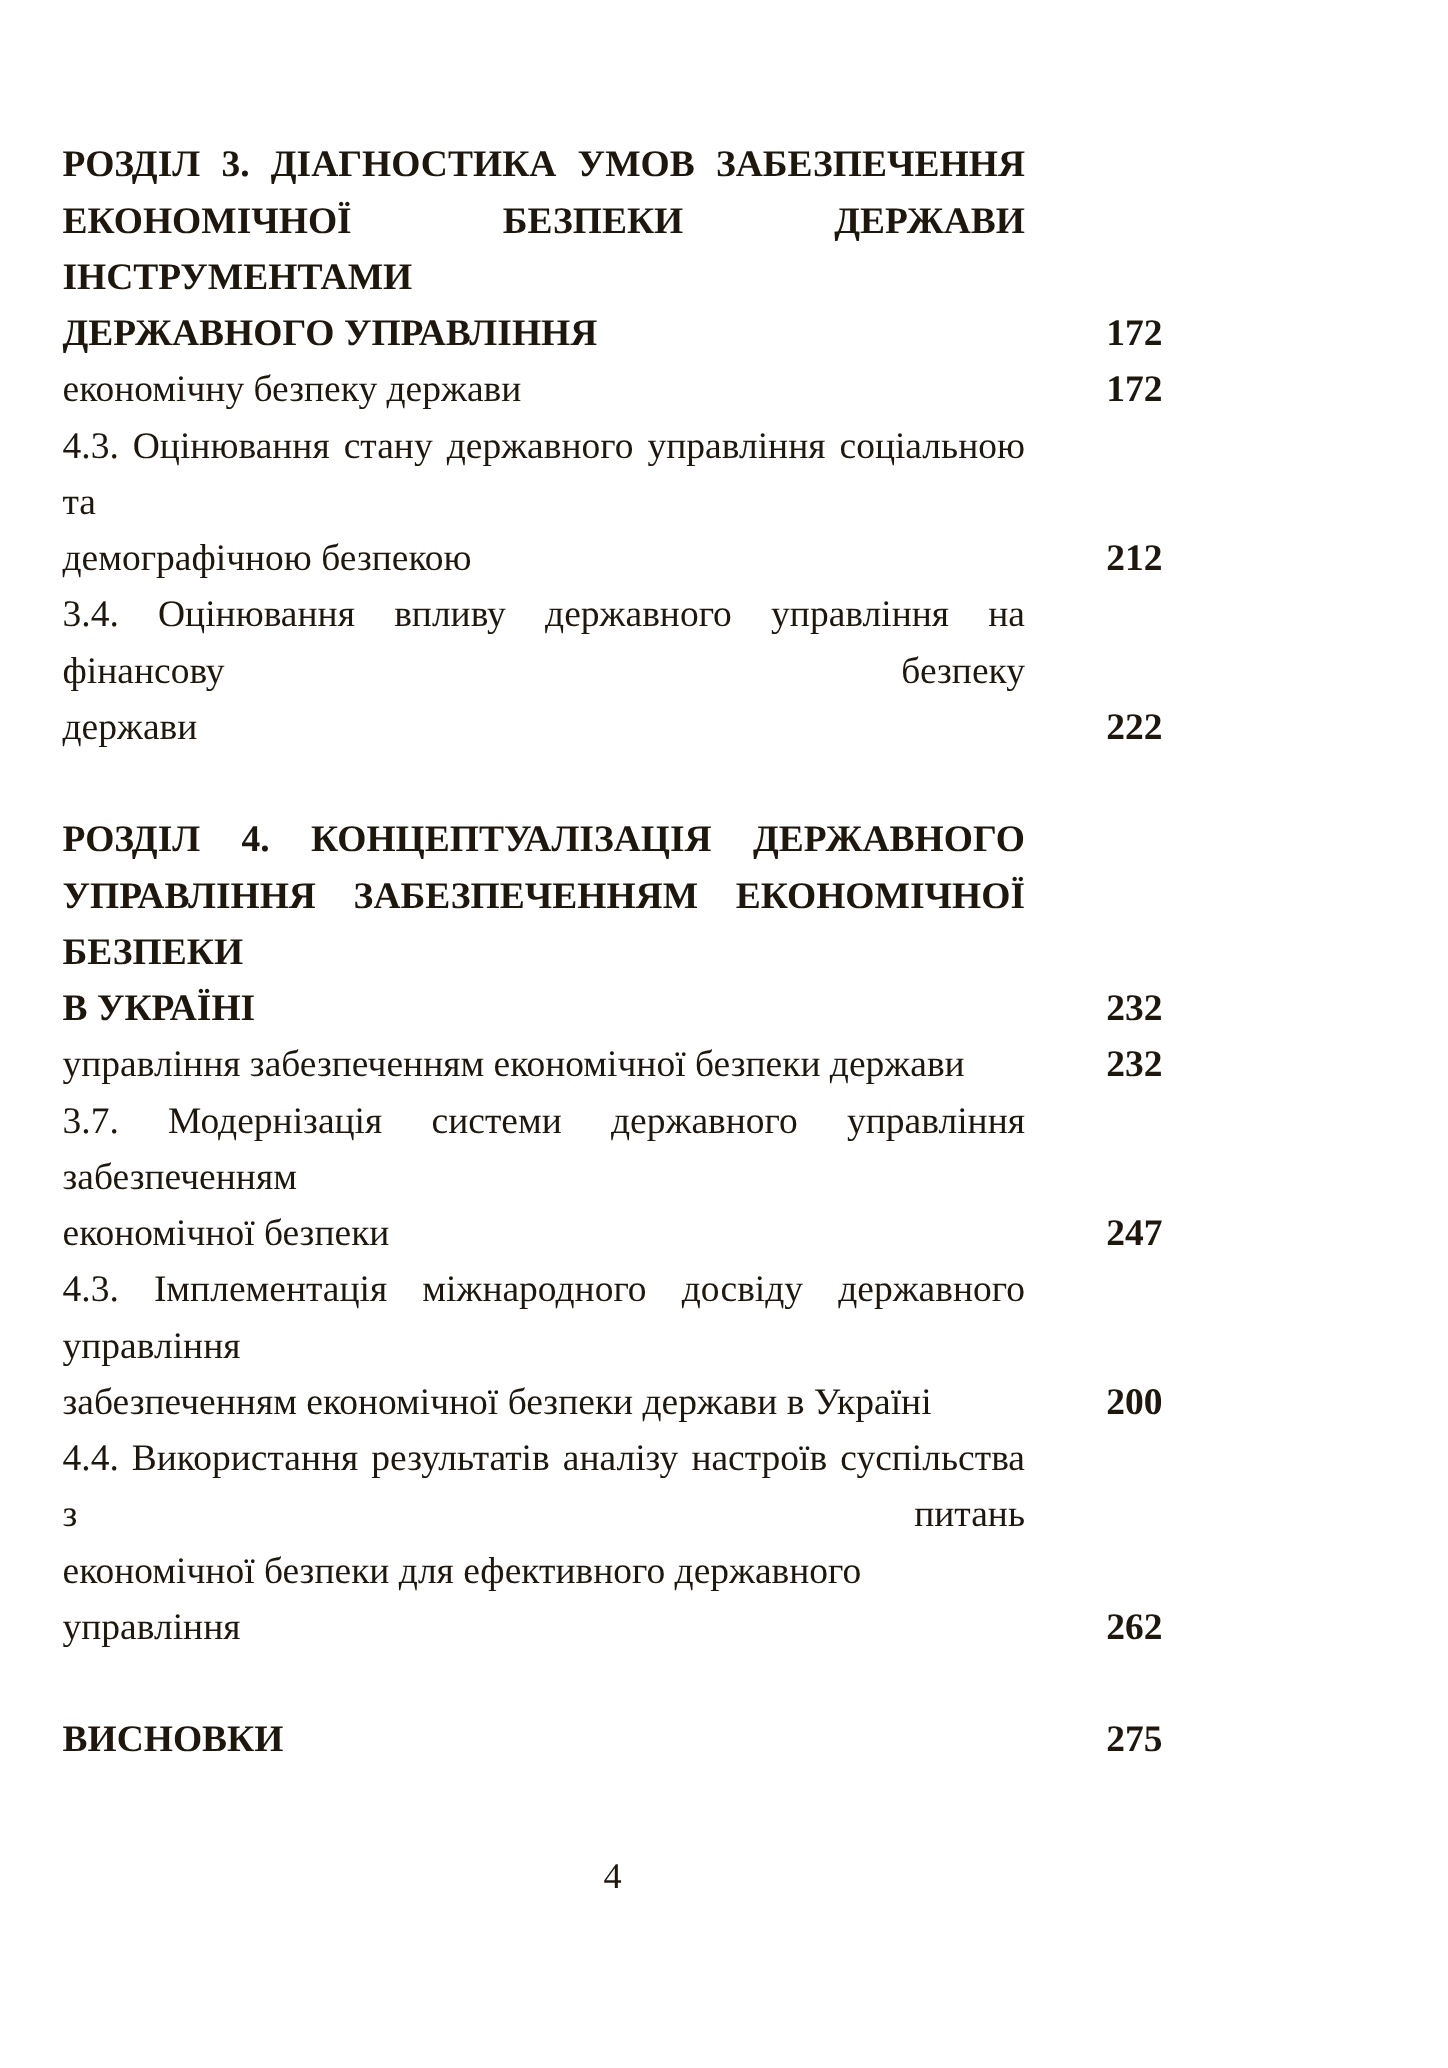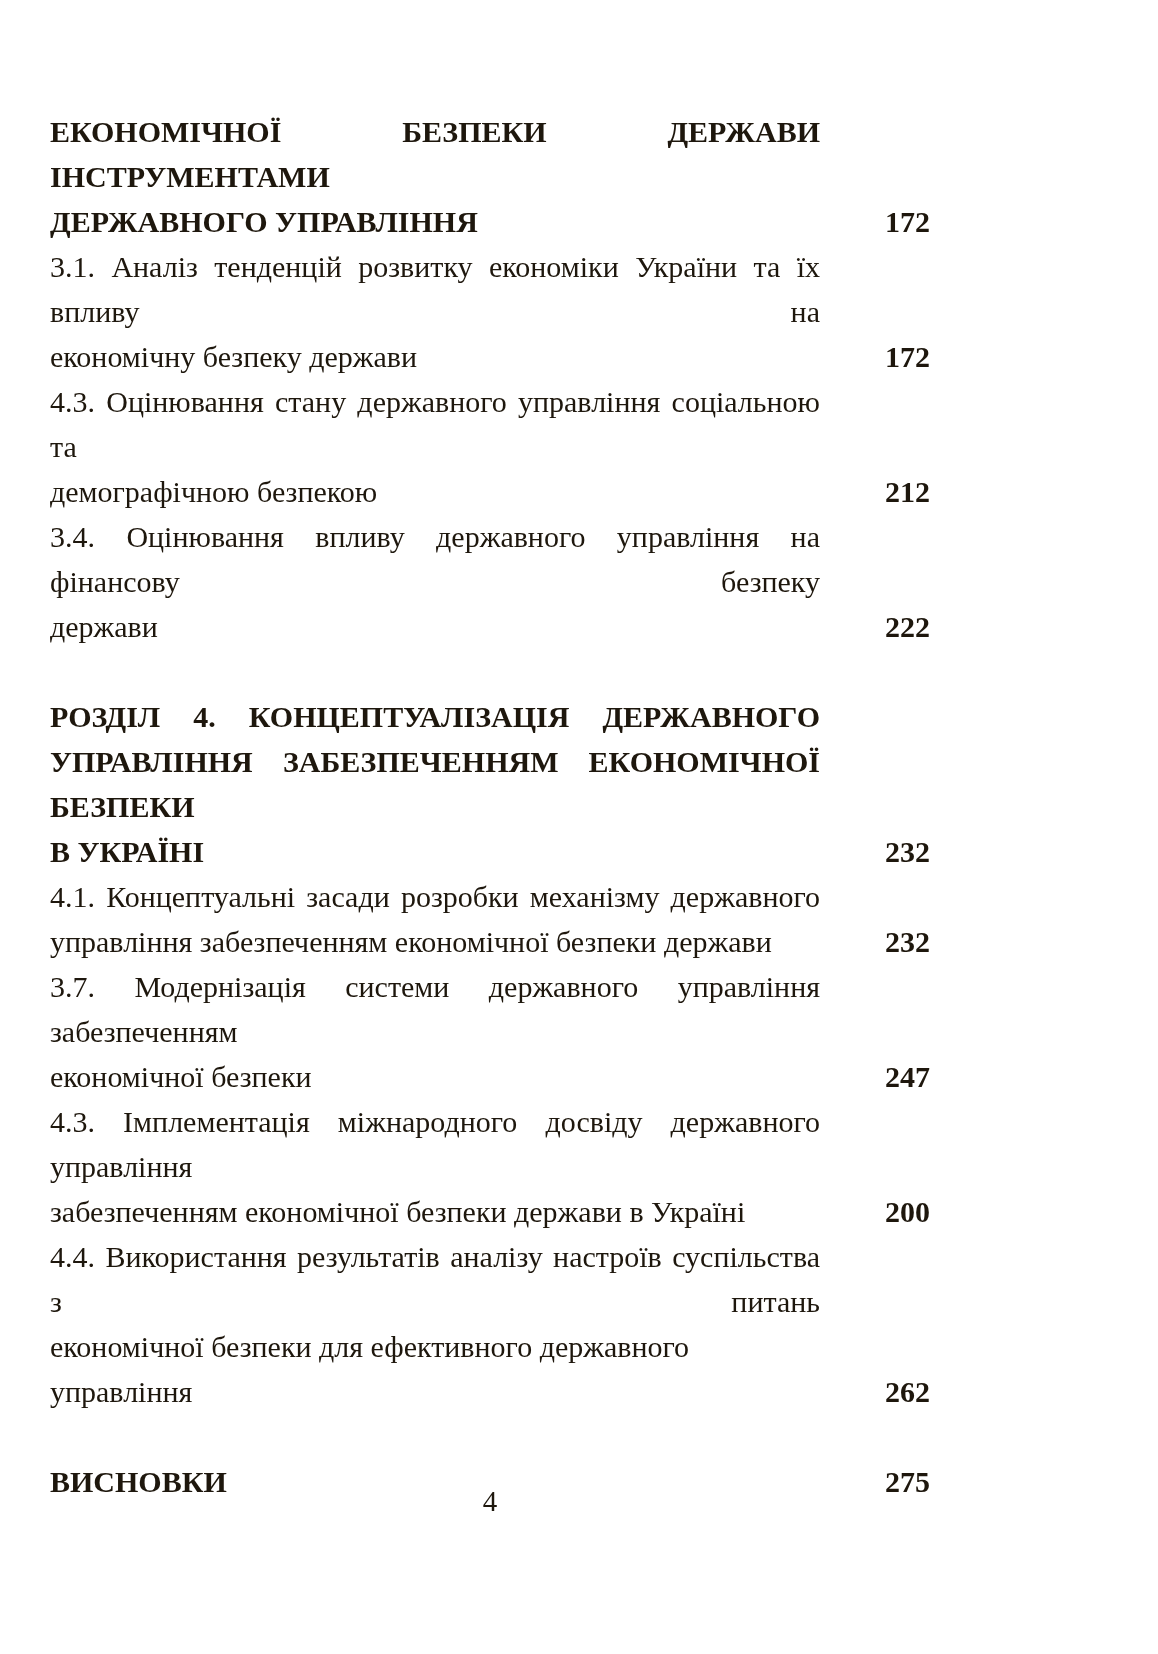--- a/index.html
+++ b/index.html
@@ -43,47 +43,46 @@
     font-size: 29px;
     line-height: 45px;
   }
 </style>
 </head>
 <body>
 
 <div class="page">
   <div class="toc">
       <div class="entry bold">
+        <div class="line just">РОЗДІЛ 3. ДІАГНОСТИКА УМОВ ЗАБЕЗПЕЧЕННЯ</div>
         <div class="line just">ЕКОНОМІЧНОЇ БЕЗПЕКИ ДЕРЖАВИ ІНСТРУМЕНТАМИ</div>
         <div class="line">ДЕРЖАВНОГО УПРАВЛІННЯ</div>
         <span class="pagenum">172</span>
       </div>
       <div class="entry">
-        <div class="line just">3.1. Аналіз тенденцій розвитку економіки України та їх впливу на</div>
         <div class="line">економічну безпеку держави</div>
         <span class="pagenum">172</span>
       </div>
       <div class="entry">
         <div class="line just">4.3. Оцінювання стану державного управління соціальною та</div>
         <div class="line">демографічною безпекою</div>
         <span class="pagenum">212</span>
       </div>
       <div class="entry">
         <div class="line just">3.4. Оцінювання впливу державного управління на фінансову безпеку</div>
         <div class="line">держави</div>
         <span class="pagenum">222</span>
       </div>
       <div class="entry gap bold">
         <div class="line just">РОЗДІЛ 4. КОНЦЕПТУАЛІЗАЦІЯ ДЕРЖАВНОГО</div>
         <div class="line just">УПРАВЛІННЯ ЗАБЕЗПЕЧЕННЯМ ЕКОНОМІЧНОЇ БЕЗПЕКИ</div>
         <div class="line">В УКРАЇНІ</div>
         <span class="pagenum">232</span>
       </div>
       <div class="entry">
-        <div class="line just">4.1. Концептуальні засади розробки механізму державного</div>
         <div class="line">управління забезпеченням економічної безпеки держави</div>
         <span class="pagenum">232</span>
       </div>
       <div class="entry">
         <div class="line just">3.7. Модернізація системи державного управління забезпеченням</div>
         <div class="line">економічної безпеки</div>
         <span class="pagenum">247</span>
       </div>
       <div class="entry">
         <div class="line just">4.3. Імплементація міжнародного досвіду державного управління</div>

